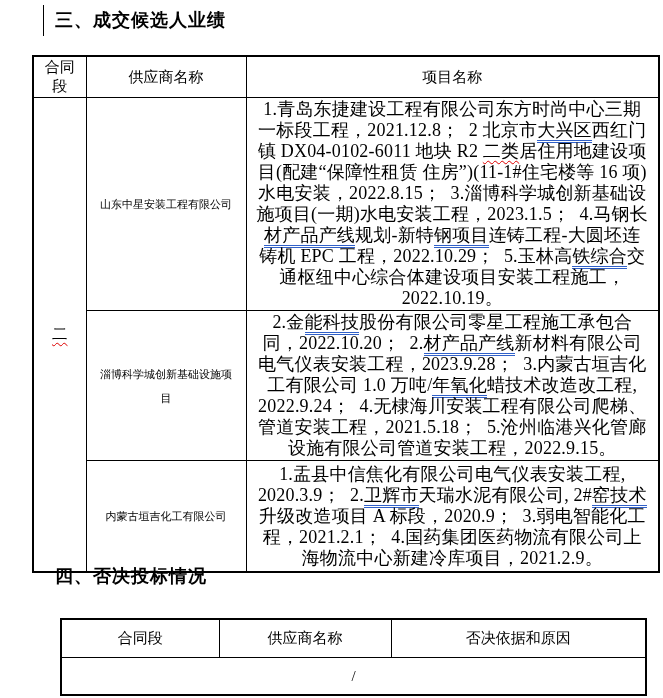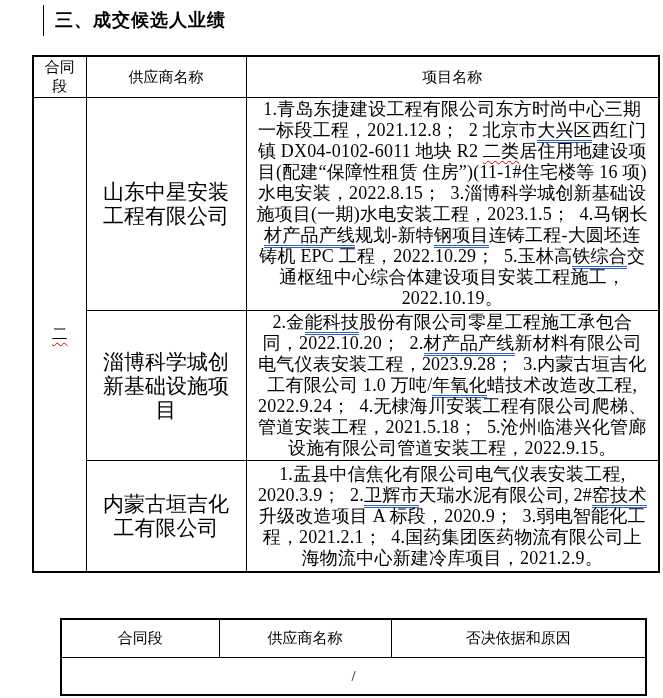--- a/index.html
+++ b/index.html
@@ -38,21 +38,21 @@
     overflow:hidden;
   }
   table.doc{border:2px solid #000000;}
 
   #perf-table{left:32px;top:55px;width:628px;}
   #perf-table col.c1{width:53px;}
   #perf-table col.c2{width:160px;}
   #perf-table col.c3{width:413px;}
   #perf-table th{font-size:15px;text-align:center;height:36px;}
   .cell-contract{text-align:center;font-size:15.5px;}
-  .cell-supplier{text-align:center;font-size:21px;line-height:24px;padding:0 6px;margin-left:8px;}
+  .cell-supplier{text-align:center;font-size:11px;line-height:24px;padding:0 6px;margin-left:8px;}
   .cell-projects{
     text-align:center;
     font-size:18px;line-height:21px;
     letter-spacing:0.2px;
     white-space:pre-wrap;
     padding:1px 3px;
   }
   #perf-row-0 .cell-projects{height:188px;}
   #perf-row-1 .cell-projects{height:145px;}
   #perf-row-2 .cell-projects{height:108px;}
@@ -105,20 +105,21 @@
         <td class="cell-supplier">淄博科学城创新基础设施项目</td>
         <td class="cell-projects"><span>2.金</span><span class="ul-blue">能科技</span><span>股份有限公司零星工程施工承包合同，2022.10.20；  2.</span><span class="ul-blue">材产品产线</span><span>新材料有限公司电气仪表安装工程，2023.9.28；  3.内蒙古垣吉化工有限公司 1.0 万吨/</span><span class="ul-blue">年氧化</span><span>蜡技术改造改工程, 2022.9.24；  4.无棣海川安装工程有限公司爬梯、管道安装工程，2021.5.18；  5.沧州临港兴化管廊设施有限公司管道安装工程，2022.9.15。</span></td>
       </tr>
       <tr id="perf-row-2">
         <td class="cell-supplier">内蒙古垣吉化工有限公司</td>
         <td class="cell-projects"><span>1.盂县中信焦化有限公司电气仪表安装工程, 2020.3.9；  2.</span><span class="ul-blue">卫辉市</span><span>天瑞水泥有限公司, 2#</span><span class="ul-blue">窑技术</span><span>升级改造项目 A 标段，2020.9；  3.弱电智能化工程，2021.2.1；  4.国药集团医药物流有限公司上海物流中心新建冷库项目，2021.2.9。</span></td>
       </tr>
     </tbody>
   </table>
 
+  <div class="sec-title" id="title4">四、否决投标情况</div>
 
   <table class="doc" id="rej-table">
     <colgroup>
         <col class="r1">
         <col class="r2">
         <col class="r3">
       </colgroup>
     <thead>
       <tr>
         <th>合同段</th>

